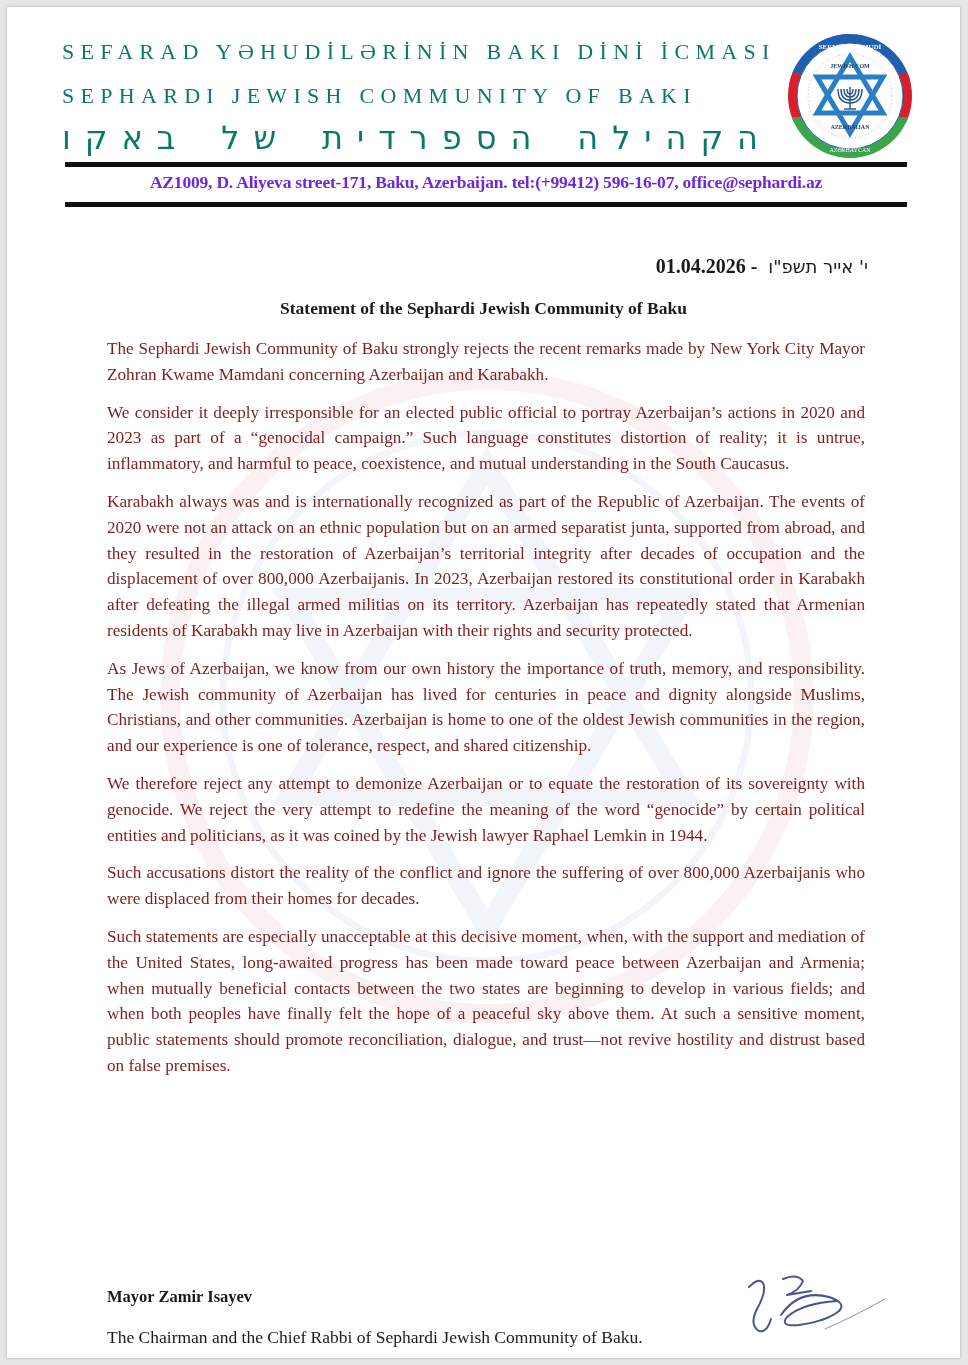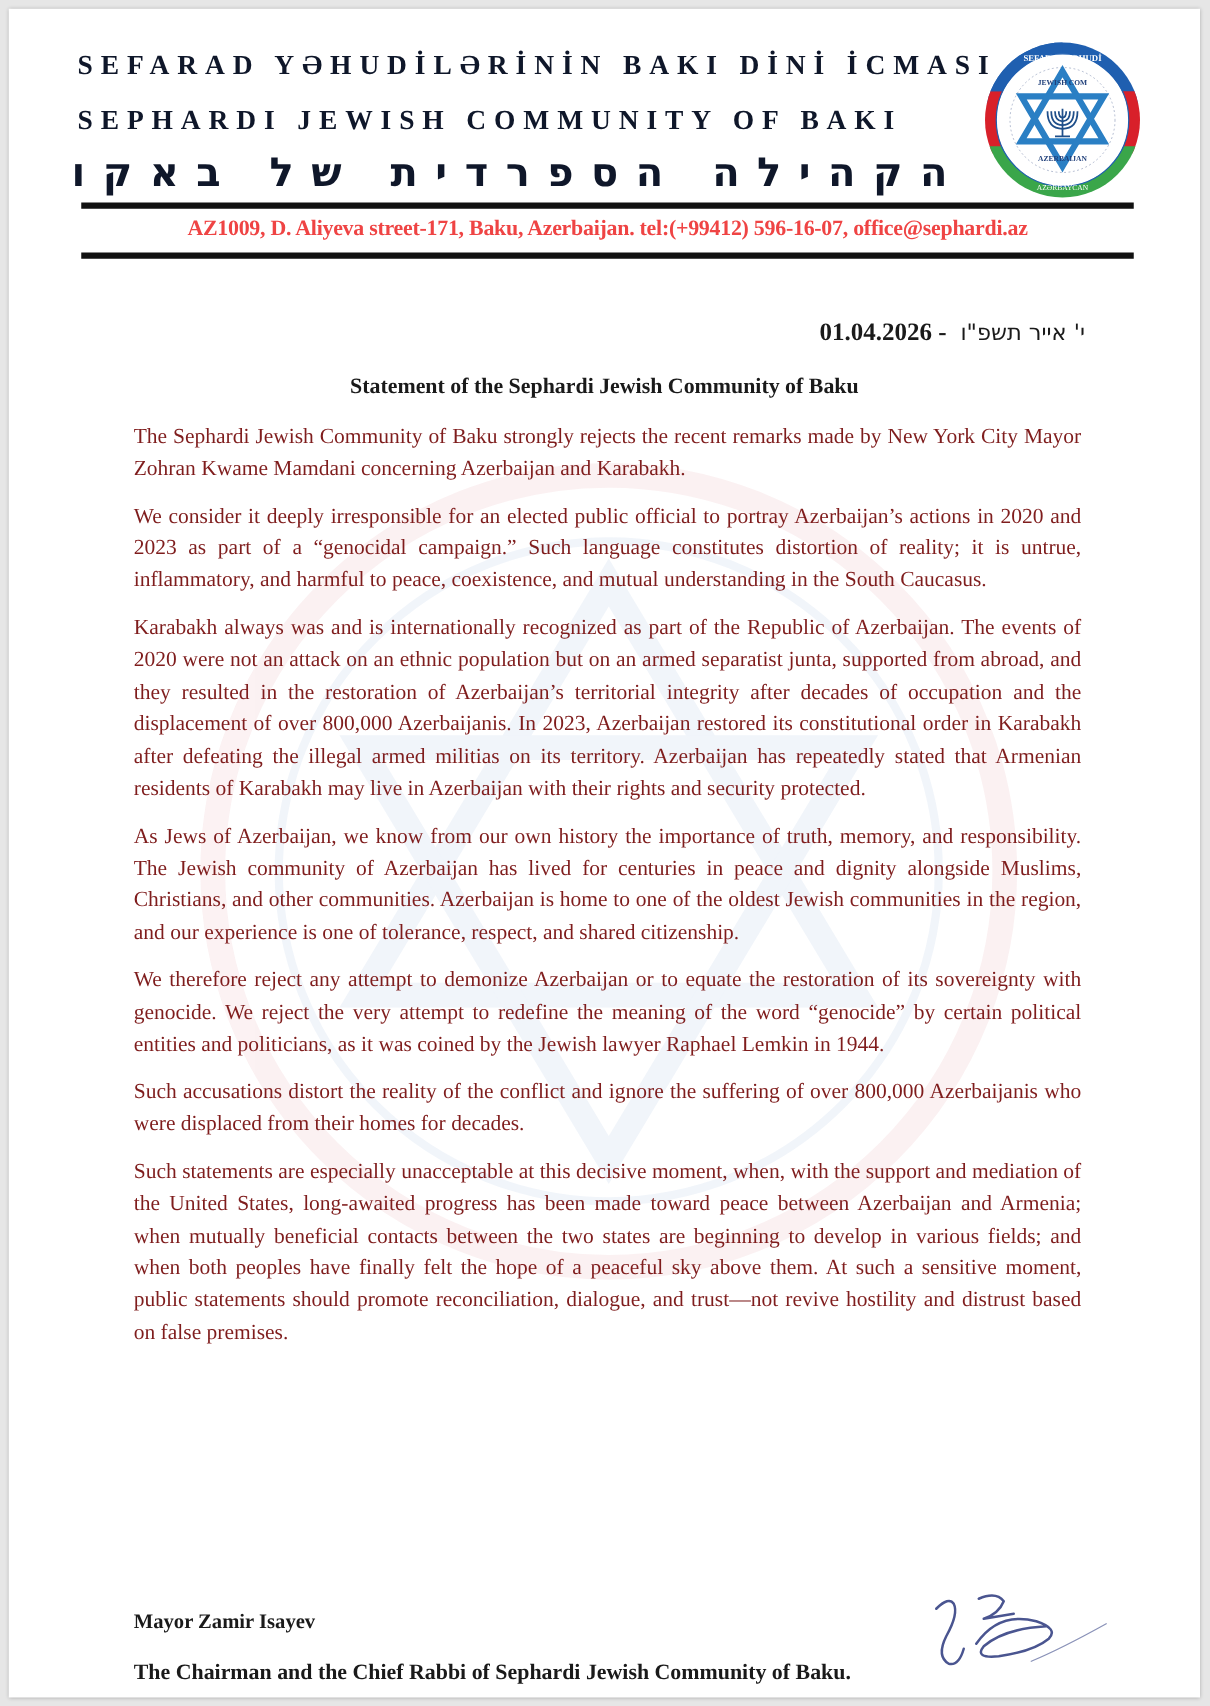--- a/index.html
+++ b/index.html
@@ -22,24 +22,24 @@
     .watermark {
       position: absolute;
       left: 150px; top: 360px;
       width: 660px; height: 660px;
       opacity: 0.06;
       pointer-events: none;
     }
     .hdr-line {
       position: absolute;
       left: 55px;
-      font-weight: bold;
+      font-weight: normal;
       font-family: "Liberation Serif", serif;
       white-space: nowrap;
-      color: #0f172a;
+      color: #0f766e;
     }
     .hdr-az { top: 32px; font-size: 22px; letter-spacing: 6.3px; }
     .hdr-en { top: 76px; font-size: 22px; letter-spacing: 6.3px; }
     .hdr-he {
       top: 112px; font-size: 32px; letter-spacing: 14px;
       font-family: "DejaVu Sans", sans-serif;
       direction: rtl; unicode-bidi: bidi-override;
       width: 710px; text-align: justify; text-align-last: justify;
       left: 55px;
     }
@@ -55,21 +55,21 @@
     }
     .rule-top { top: 155px; height: 5px; }
     .rule-bot { top: 195px; height: 5px; }
     .address {
       position: absolute;
       top: 165px; left: 58px; width: 842px;
       text-align: center;
       font-weight: bold;
       font-size: 17.5px;
       letter-spacing: -0.2px;
-      color: #ef4444;
+      color: #6d28d9;
     }
     .date-line {
       position: absolute;
       top: 248px; right: 92px;
       font-size: 20px;
       font-weight: bold;
       white-space: nowrap;
     }
     .date-line .heb {
       font-weight: normal;
@@ -95,21 +95,21 @@
     }
     .body p { margin: 0 0 12px 0; }
     .sig-name {
       position: absolute;
       top: 1280px; left: 100px;
       font-weight: bold; font-size: 16.5px;
     }
     .sig-title {
       position: absolute;
       top: 1320px; left: 100px;
-      font-weight: bold; font-size: 17.5px;
+      font-weight: normal; font-size: 17.5px;
     }
     .signature {
       position: absolute;
       left: 732px; top: 1262px;
       width: 150px; height: 80px;
     }
   </style>
 </head>
 <body>
 

